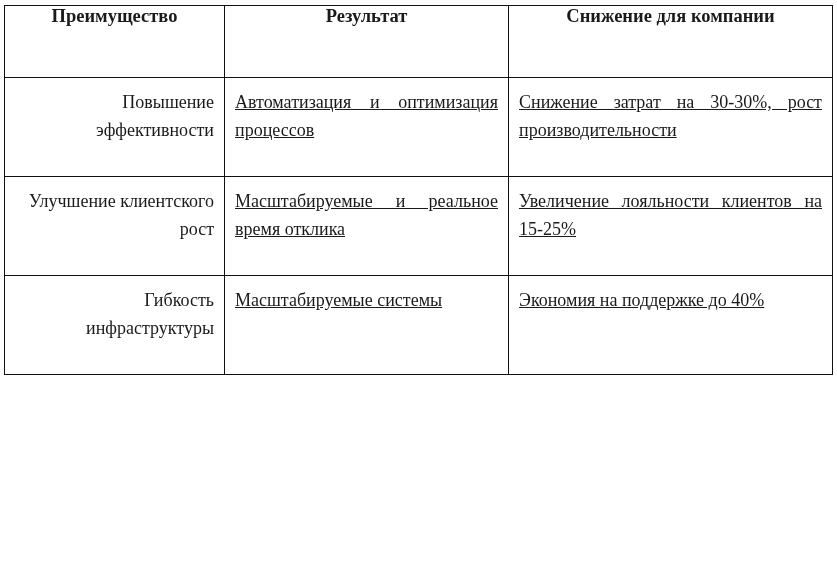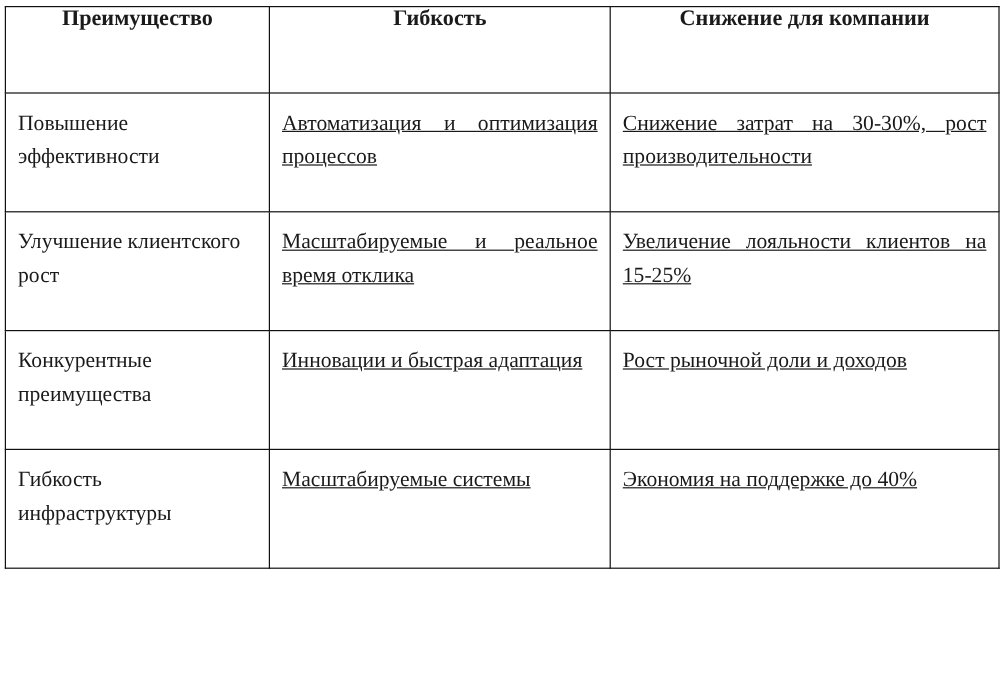--- a/index.html
+++ b/index.html
@@ -39,40 +39,41 @@
       text-align: center;
       vertical-align: middle;
     }
     tbody td {
       height: 98px;
       font-size: 18px;
       line-height: 28px;
     }
     .cell {
       padding: 10px 10px 0 10px;
+      text-align: right;
     }
     .justify {
       text-align: justify;
       text-align-last: left;
       text-decoration: underline;
     }
   </style>
 </head>
 <body>
 
 <table class="benefits">
   <colgroup>
     <col class="c1">
       <col class="c2">
       <col class="c3">
   </colgroup>
   <thead>
     <tr>
       <th>Преимущество</th>
-      <th>Гибкость</th>
+      <th>Результат</th>
       <th>Снижение для компании</th>
     </tr>
   </thead>
   <tbody>
     <tr>
       <td>
           <div class="cell">Повышение эффективности</div>
         </td>
       <td>
           <div class="cell justify">Автоматизация и оптимизация процессов</div>
@@ -87,31 +88,20 @@
         </td>
       <td>
           <div class="cell justify">Масштабируемые и реальное время отклика</div>
         </td>
       <td>
           <div class="cell justify">Увеличение лояльности клиентов на 15-25%</div>
         </td>
     </tr>
     <tr>
       <td>
-          <div class="cell">Конкурентные преимущества</div>
-        </td>
-      <td>
-          <div class="cell justify">Инновации и быстрая адаптация</div>
-        </td>
-      <td>
-          <div class="cell justify">Рост рыночной доли и доходов</div>
-        </td>
-    </tr>
-    <tr>
-      <td>
           <div class="cell">Гибкость инфраструктуры</div>
         </td>
       <td>
           <div class="cell justify">Масштабируемые системы</div>
         </td>
       <td>
           <div class="cell justify">Экономия на поддержке до 40%</div>
         </td>
     </tr>
   </tbody>

